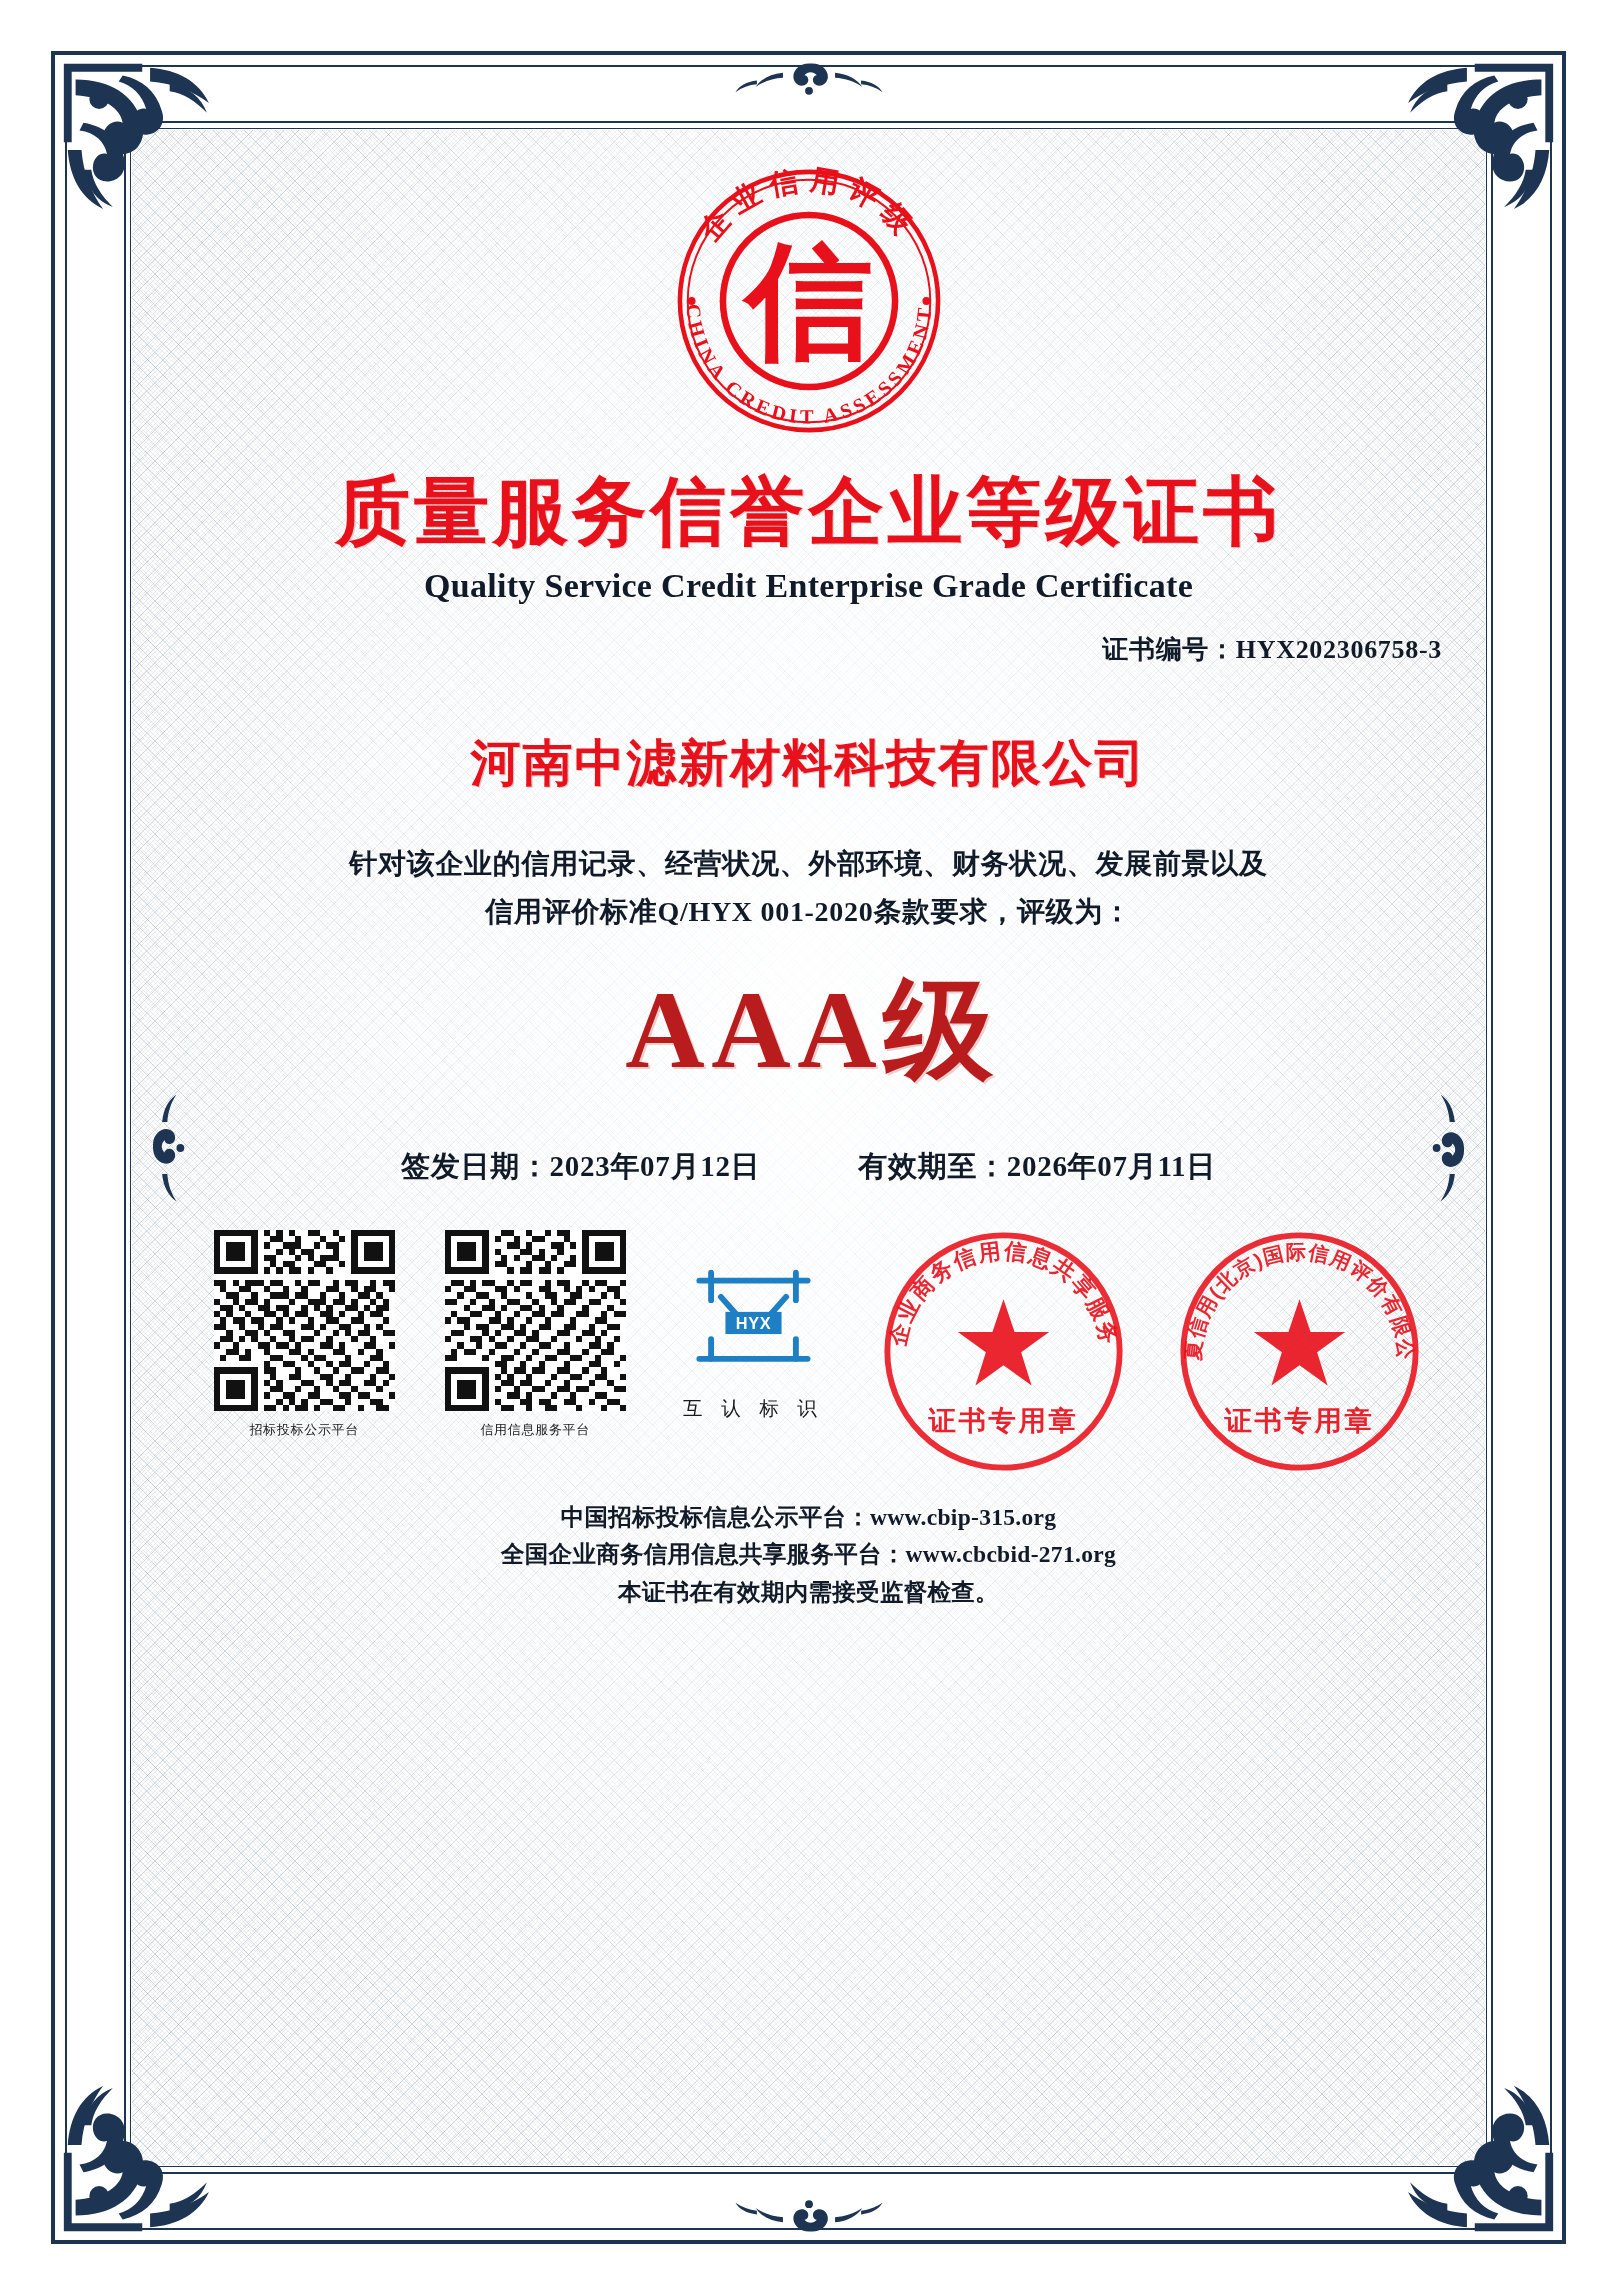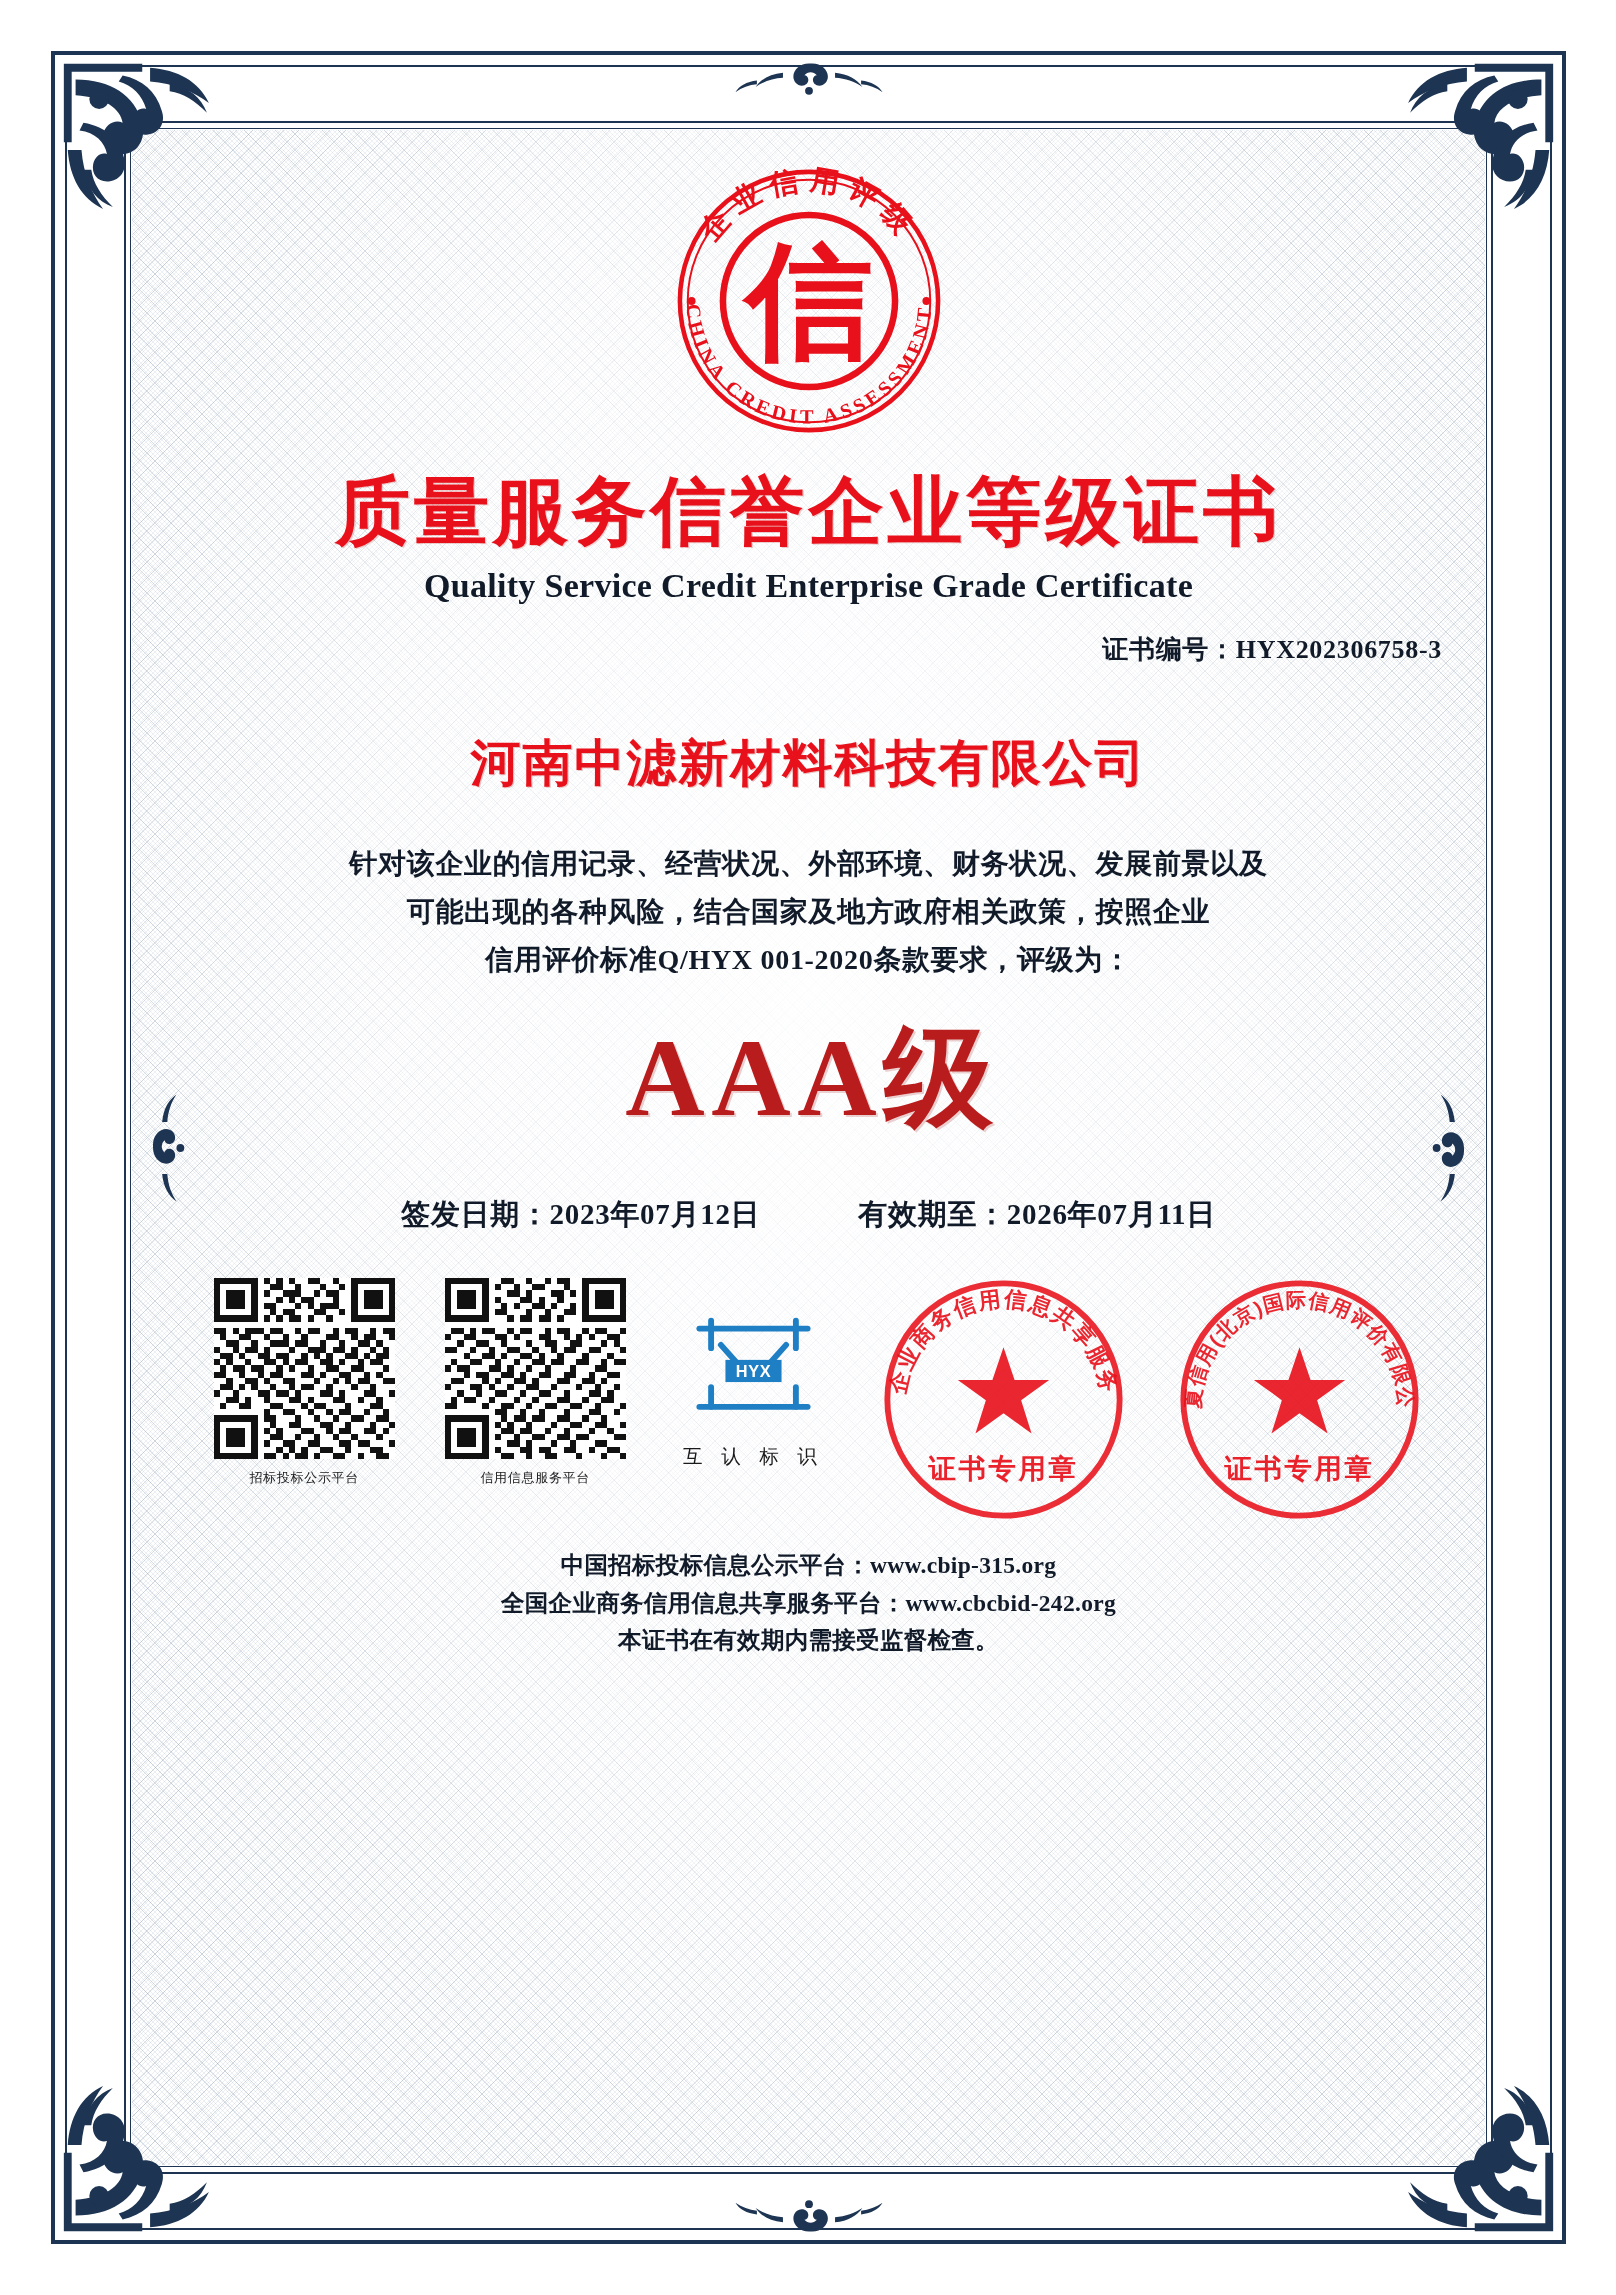--- a/index.html
+++ b/index.html
@@ -371,21 +371,20 @@
     </div>
 
     <div class="title-cn">质量服务信誉企业等级证书</div>
     <div class="title-en">Quality Service Credit Enterprise Grade Certificate</div>
     <div class="cert-no">证书编号：HYX202306758-3</div>
 
     <div class="company-name">河南中滤新材料科技有限公司</div>
 
     <div class="body-text">
       <span class="line">针对该企业的信用记录、经营状况、外部环境、财务状况、发展前景以及</span>
-      <span class="line">可能出现的各种风险，结合国家及地方政府相关政策，按照企业</span>
       <span class="line">信用评价标准Q/HYX 001-2020条款要求，评级为：</span>
     </div>
 
     <div class="grade">AAA级</div>
 
     <div class="dates">
       <span>签发日期：2023年07月12日</span>
       <span>有效期至：2026年07月11日</span>
     </div>
 
@@ -873,19 +872,19 @@
           </text>
           <polygon points="200,120 217,170 270,170 227,201 243,252 200,221 157,252 173,201 130,170 183,170" fill="#e8101a" opacity="0.9"></polygon>
           <text x="200" y="320" text-anchor="middle" font-family="'Liberation Sans', sans-serif" font-size="42" font-weight="bold" fill="#e8101a" letter-spacing="4" opacity="0.92">证书专用章</text>
         </svg>
       </div>
 
     </div>
 
     <div class="notes">
       <span class="line">中国招标投标信息公示平台：www.cbip-315.org</span>
-      <span class="line">全国企业商务信用信息共享服务平台：www.cbcbid-242.org</span>
+      <span class="line">全国企业商务信用信息共享服务平台：www.cbcbid-271.org</span>
       <span class="line">本证书在有效期内需接受监督检查。</span>
     </div>
 
   </div>
 </div>
 
 
 </body></html>

